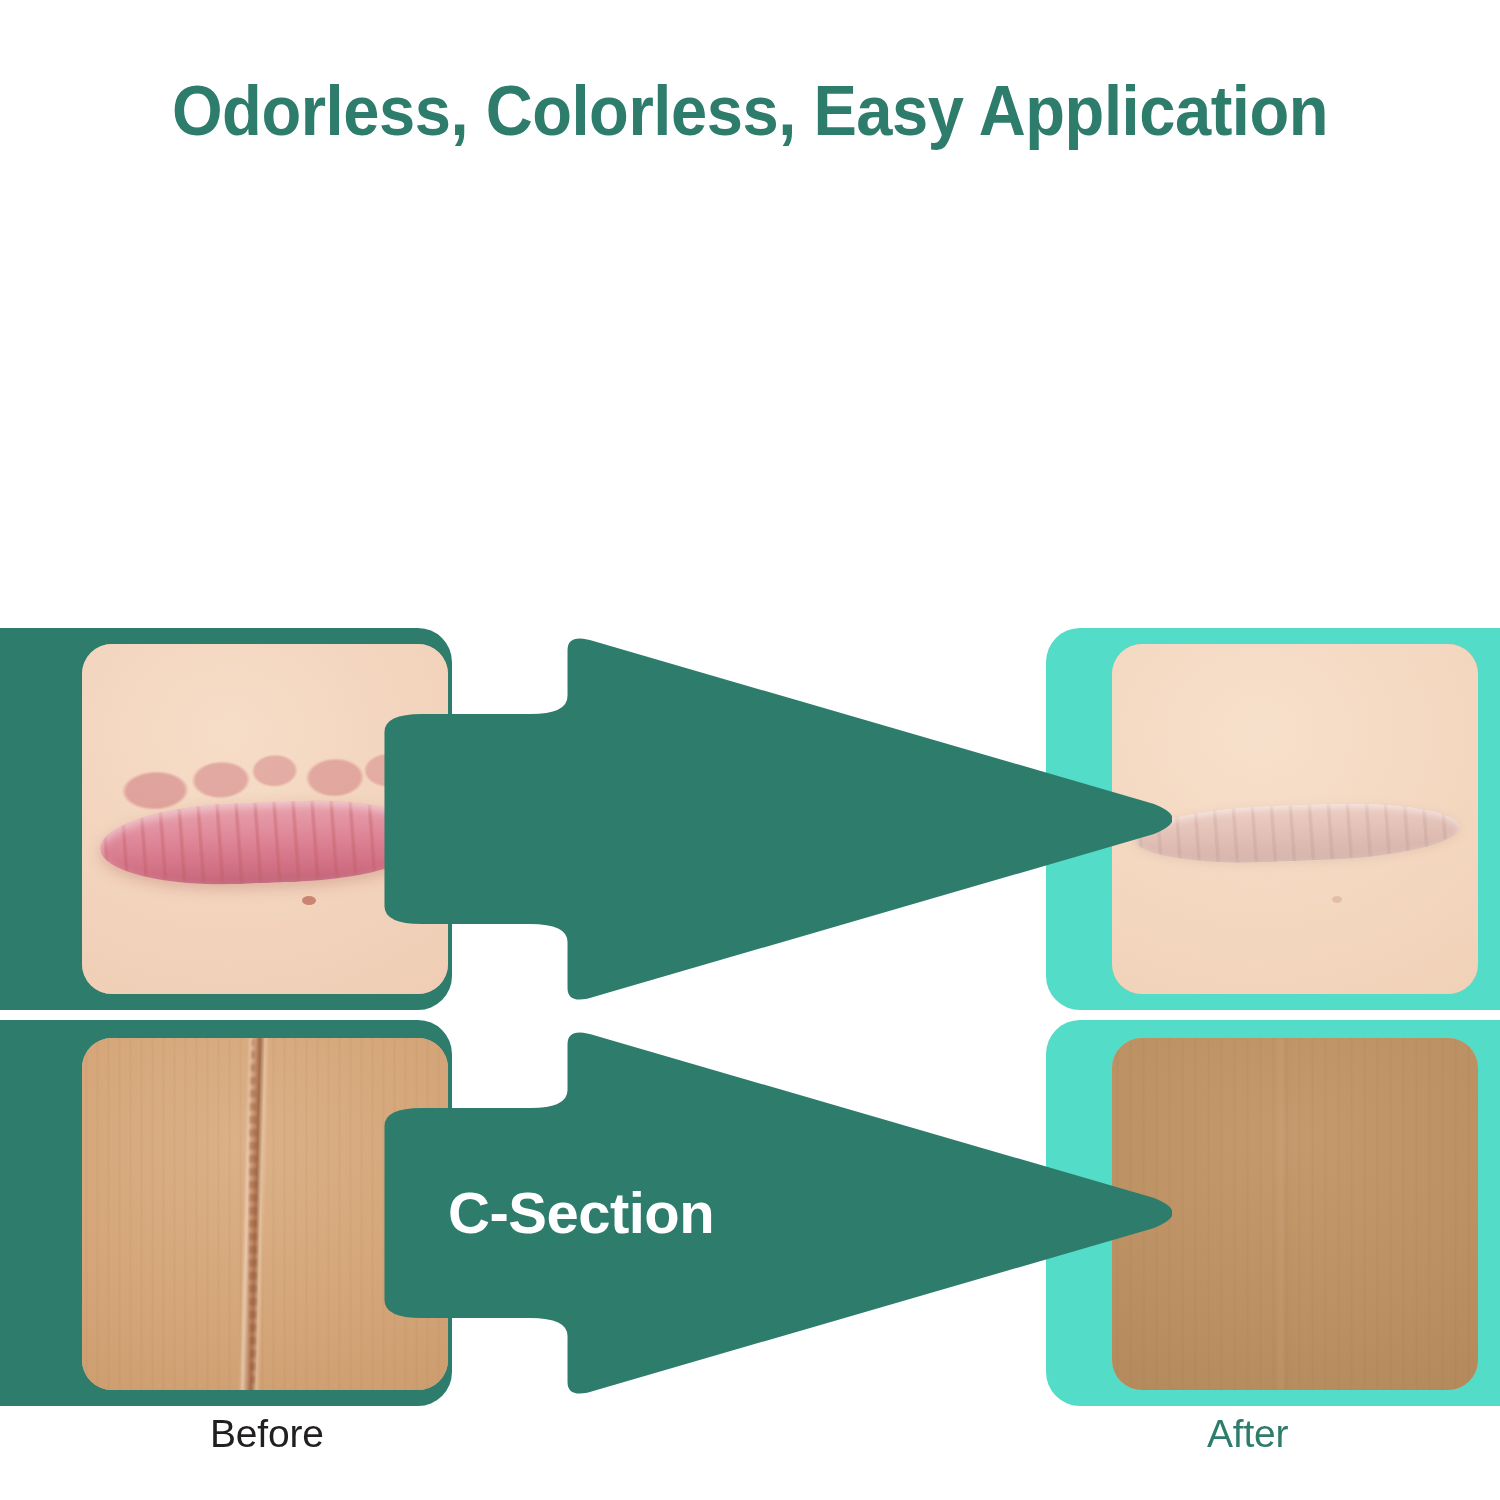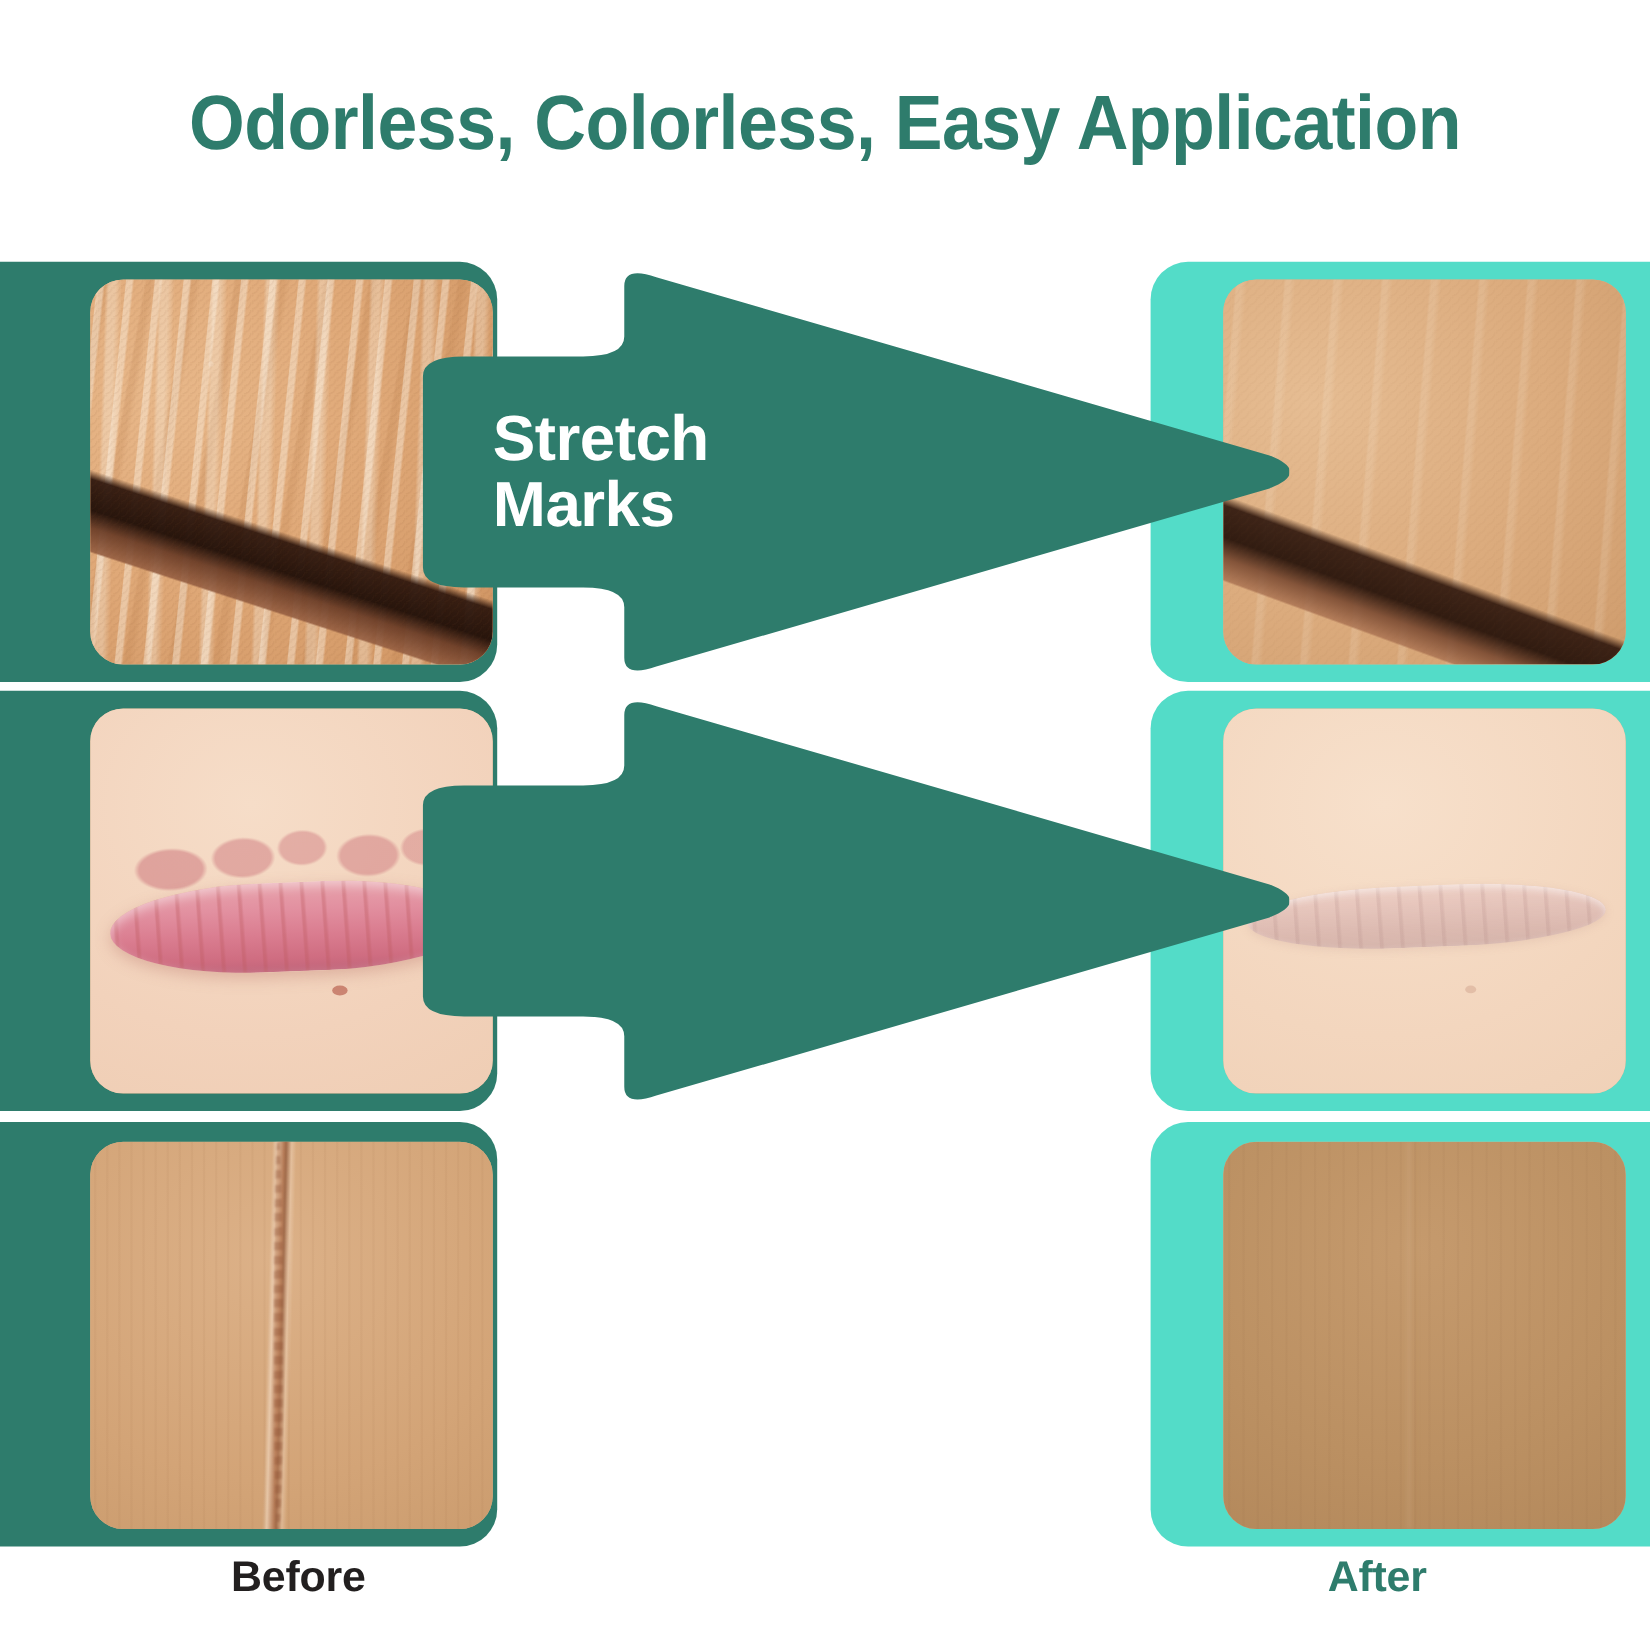--- a/index.html
+++ b/index.html
@@ -181,105 +181,71 @@
     line-height:60px;
     letter-spacing:-0.5px;
     white-space:pre-line;
   }
   .row.r2 .arrow-label { font-size:58px; }
 
   
   .foot {
     position:absolute; top:1412px;
     font-family:"Liberation Sans", sans-serif;
-    font-weight:bold; font-size:39px; line-height:44px;
+    font-weight:normal; font-size:39px; line-height:44px;
     letter-spacing:-0.2px;
   }
   #foot-before { left:210px; color:#221F1F; }
   #foot-after  { left:1207px; color:#2E7C6C; }
 </style>
 </head>
 <body>
 
 <div id="stage">
 
   <div id="title">Odorless, Colorless, Easy Application</div>
 
-  <div class="row r0">
+
+  <div class="row r1">
     <div class="plate-before">
       <div class="photo photo-before">
-        <div class="skin sk-sm-b"></div>
+        <div class="skin sk-ss-b">
+          <div class="bumps"></div>
+          <div class="keloid"></div>
+          <div class="mole"></div>
+        </div>
       </div>
     </div>
 
     <div class="plate-after">
       <div class="photo photo-after">
-        <div class="skin sk-sm-a"></div>
+        <div class="skin sk-ss-a">
+          <div class="keloid"></div>
+          <div class="mole"></div>
+        </div>
       </div>
     </div>
 
     <div class="arrow">
       <svg viewBox="0 0 800 382" preserveAspectRatio="none" aria-hidden="true">
         <path d="M 8 104
                  Q 8 86 26 86
                  L 78 86
                  Q 96 86 96 68
                  L 96 22
                  Q 96 4 110 14
                  L 378 176
                  Q 396 191 378 206
                  L 110 368
                  Q 96 378 96 360
                  L 96 314
                  Q 96 296 78 296
                  L 26 296
                  Q 8 296 8 278 Z" fill="#2E7C6C" transform="scale(2.08,1) translate(-2,0)"></path>
       </svg>
-      <div class="arrow-label">Stretch
-Marks</div>
-    </div>
-  </div>
-
-  <div class="row r1">
-    <div class="plate-before">
-      <div class="photo photo-before">
-        <div class="skin sk-ss-b">
-          <div class="bumps"></div>
-          <div class="keloid"></div>
-          <div class="mole"></div>
-        </div>
-      </div>
-    </div>
-
-    <div class="plate-after">
-      <div class="photo photo-after">
-        <div class="skin sk-ss-a">
-          <div class="keloid"></div>
-          <div class="mole"></div>
-        </div>
-      </div>
-    </div>
-
-    <div class="arrow">
-      <svg viewBox="0 0 800 382" preserveAspectRatio="none" aria-hidden="true">
-        <path d="M 8 104
-                 Q 8 86 26 86
-                 L 78 86
-                 Q 96 86 96 68
-                 L 96 22
-                 Q 96 4 110 14
-                 L 378 176
-                 Q 396 191 378 206
-                 L 110 368
-                 Q 96 378 96 360
-                 L 96 314
-                 Q 96 296 78 296
-                 L 26 296
-                 Q 8 296 8 278 Z" fill="#2E7C6C" transform="scale(2.08,1) translate(-2,0)"></path>
-      </svg>
     </div>
   </div>
 
   <div class="row r2">
     <div class="plate-before">
       <div class="photo photo-before">
         <div class="skin sk-cs-b">
           <div class="vscar"></div>
           <div class="vscar2"></div>
         </div>
@@ -287,18 +253,37 @@
     </div>
 
     <div class="plate-after">
       <div class="photo photo-after">
         <div class="skin sk-cs-a">
           <div class="vscar"></div>
         </div>
       </div>
     </div>
 
+    <div class="arrow">
+      <svg viewBox="0 0 800 386" preserveAspectRatio="none" aria-hidden="true">
+        <path d="M 8 106
+                 Q 8 88 26 88
+                 L 78 88
+                 Q 96 88 96 70
+                 L 96 24
+                 Q 96 6 110 16
+                 L 378 178
+                 Q 396 193 378 208
+                 L 110 370
+                 Q 96 380 96 362
+                 L 96 316
+                 Q 96 298 78 298
+                 L 26 298
+                 Q 8 298 8 280 Z" fill="#2E7C6C" transform="scale(2.08,1) translate(-2,0)"></path>
+      </svg>
+      <div class="arrow-label">C-Section</div>
+    </div>
   </div>
 
   <div class="foot" id="foot-before">Before</div>
   <div class="foot" id="foot-after">After</div>
 
 </div>
 
 </body></html>

